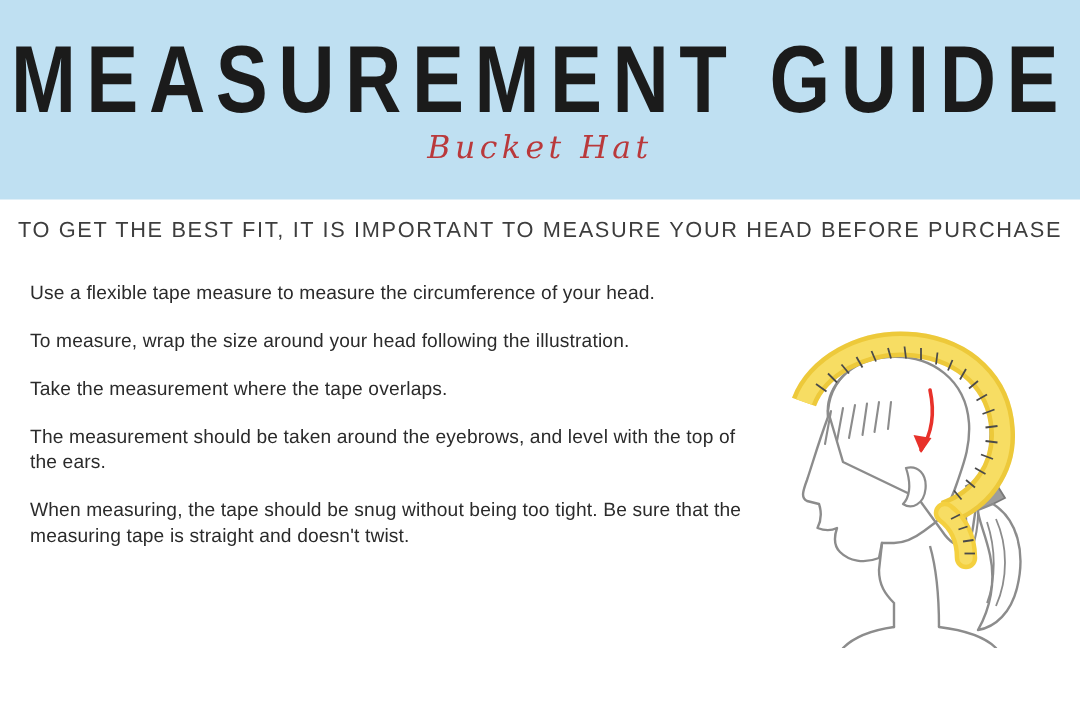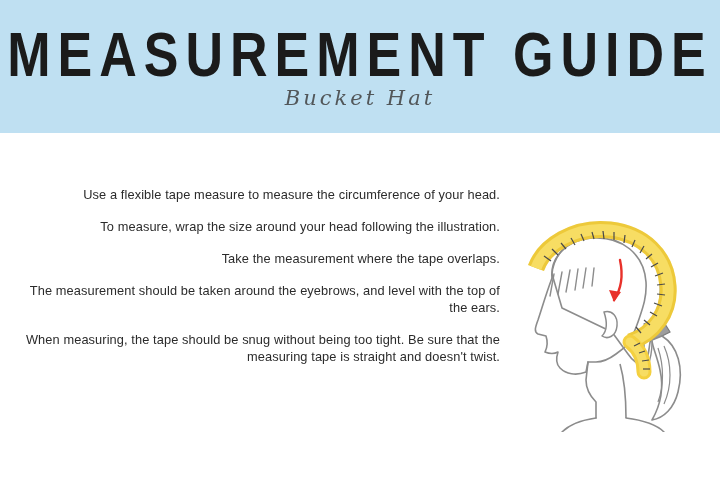--- a/index.html
+++ b/index.html
@@ -50,21 +50,21 @@
   .subtitle {
     position: absolute;
     left: 0;
     top: 86px;
     width: 720px;
     text-align: center;
     font-family: "DejaVu Serif", serif;
     font-style: italic;
     font-size: 21px;
     letter-spacing: 3px;
-    color: #404040;
+    color: #b91c1c;
     opacity: 0.85;
   }
 
   
   .lead {
     position: absolute;
     left: 0;
     top: 146px;
     width: 720px;
     text-align: center;
@@ -80,21 +80,20 @@
     left: 20px;
     top: 186px;
     width: 480px;
   }
   .instruction {
     font-size: 12.8px;
     line-height: 17px;
     color: #2b2b2b;
     margin-bottom: 15px;
     letter-spacing: 0.1px;
-    text-align: right;
   }
 
   
   .illustration {
     position: absolute;
     left: 492px;
     top: 212px;
     width: 218px;
     height: 220px;
   }
@@ -110,20 +109,21 @@
 </head>
 <body>
 
 <div id="page">
 
   <div class="header-band">
     <div class="title">MEASUREMENT GUIDE</div>
     <div class="subtitle">Bucket Hat</div>
   </div>
 
+  <div class="lead">TO GET THE BEST FIT, IT IS IMPORTANT TO MEASURE YOUR HEAD BEFORE PURCHASE</div>
 
   <div class="instructions">
     <div class="instruction">Use a flexible tape measure to measure the circumference of your head.</div>
     <div class="instruction">To measure, wrap the size around your head following the illustration.</div>
     <div class="instruction">Take the measurement where the tape overlaps.</div>
     <div class="instruction">The measurement should be taken around the eyebrows, and level with the top of the ears.</div>
     <div class="instruction">When measuring, the tape should be snug without being too tight. Be sure that the measuring tape is straight and doesn't twist.</div>
   </div>
 
   <div class="illustration">

